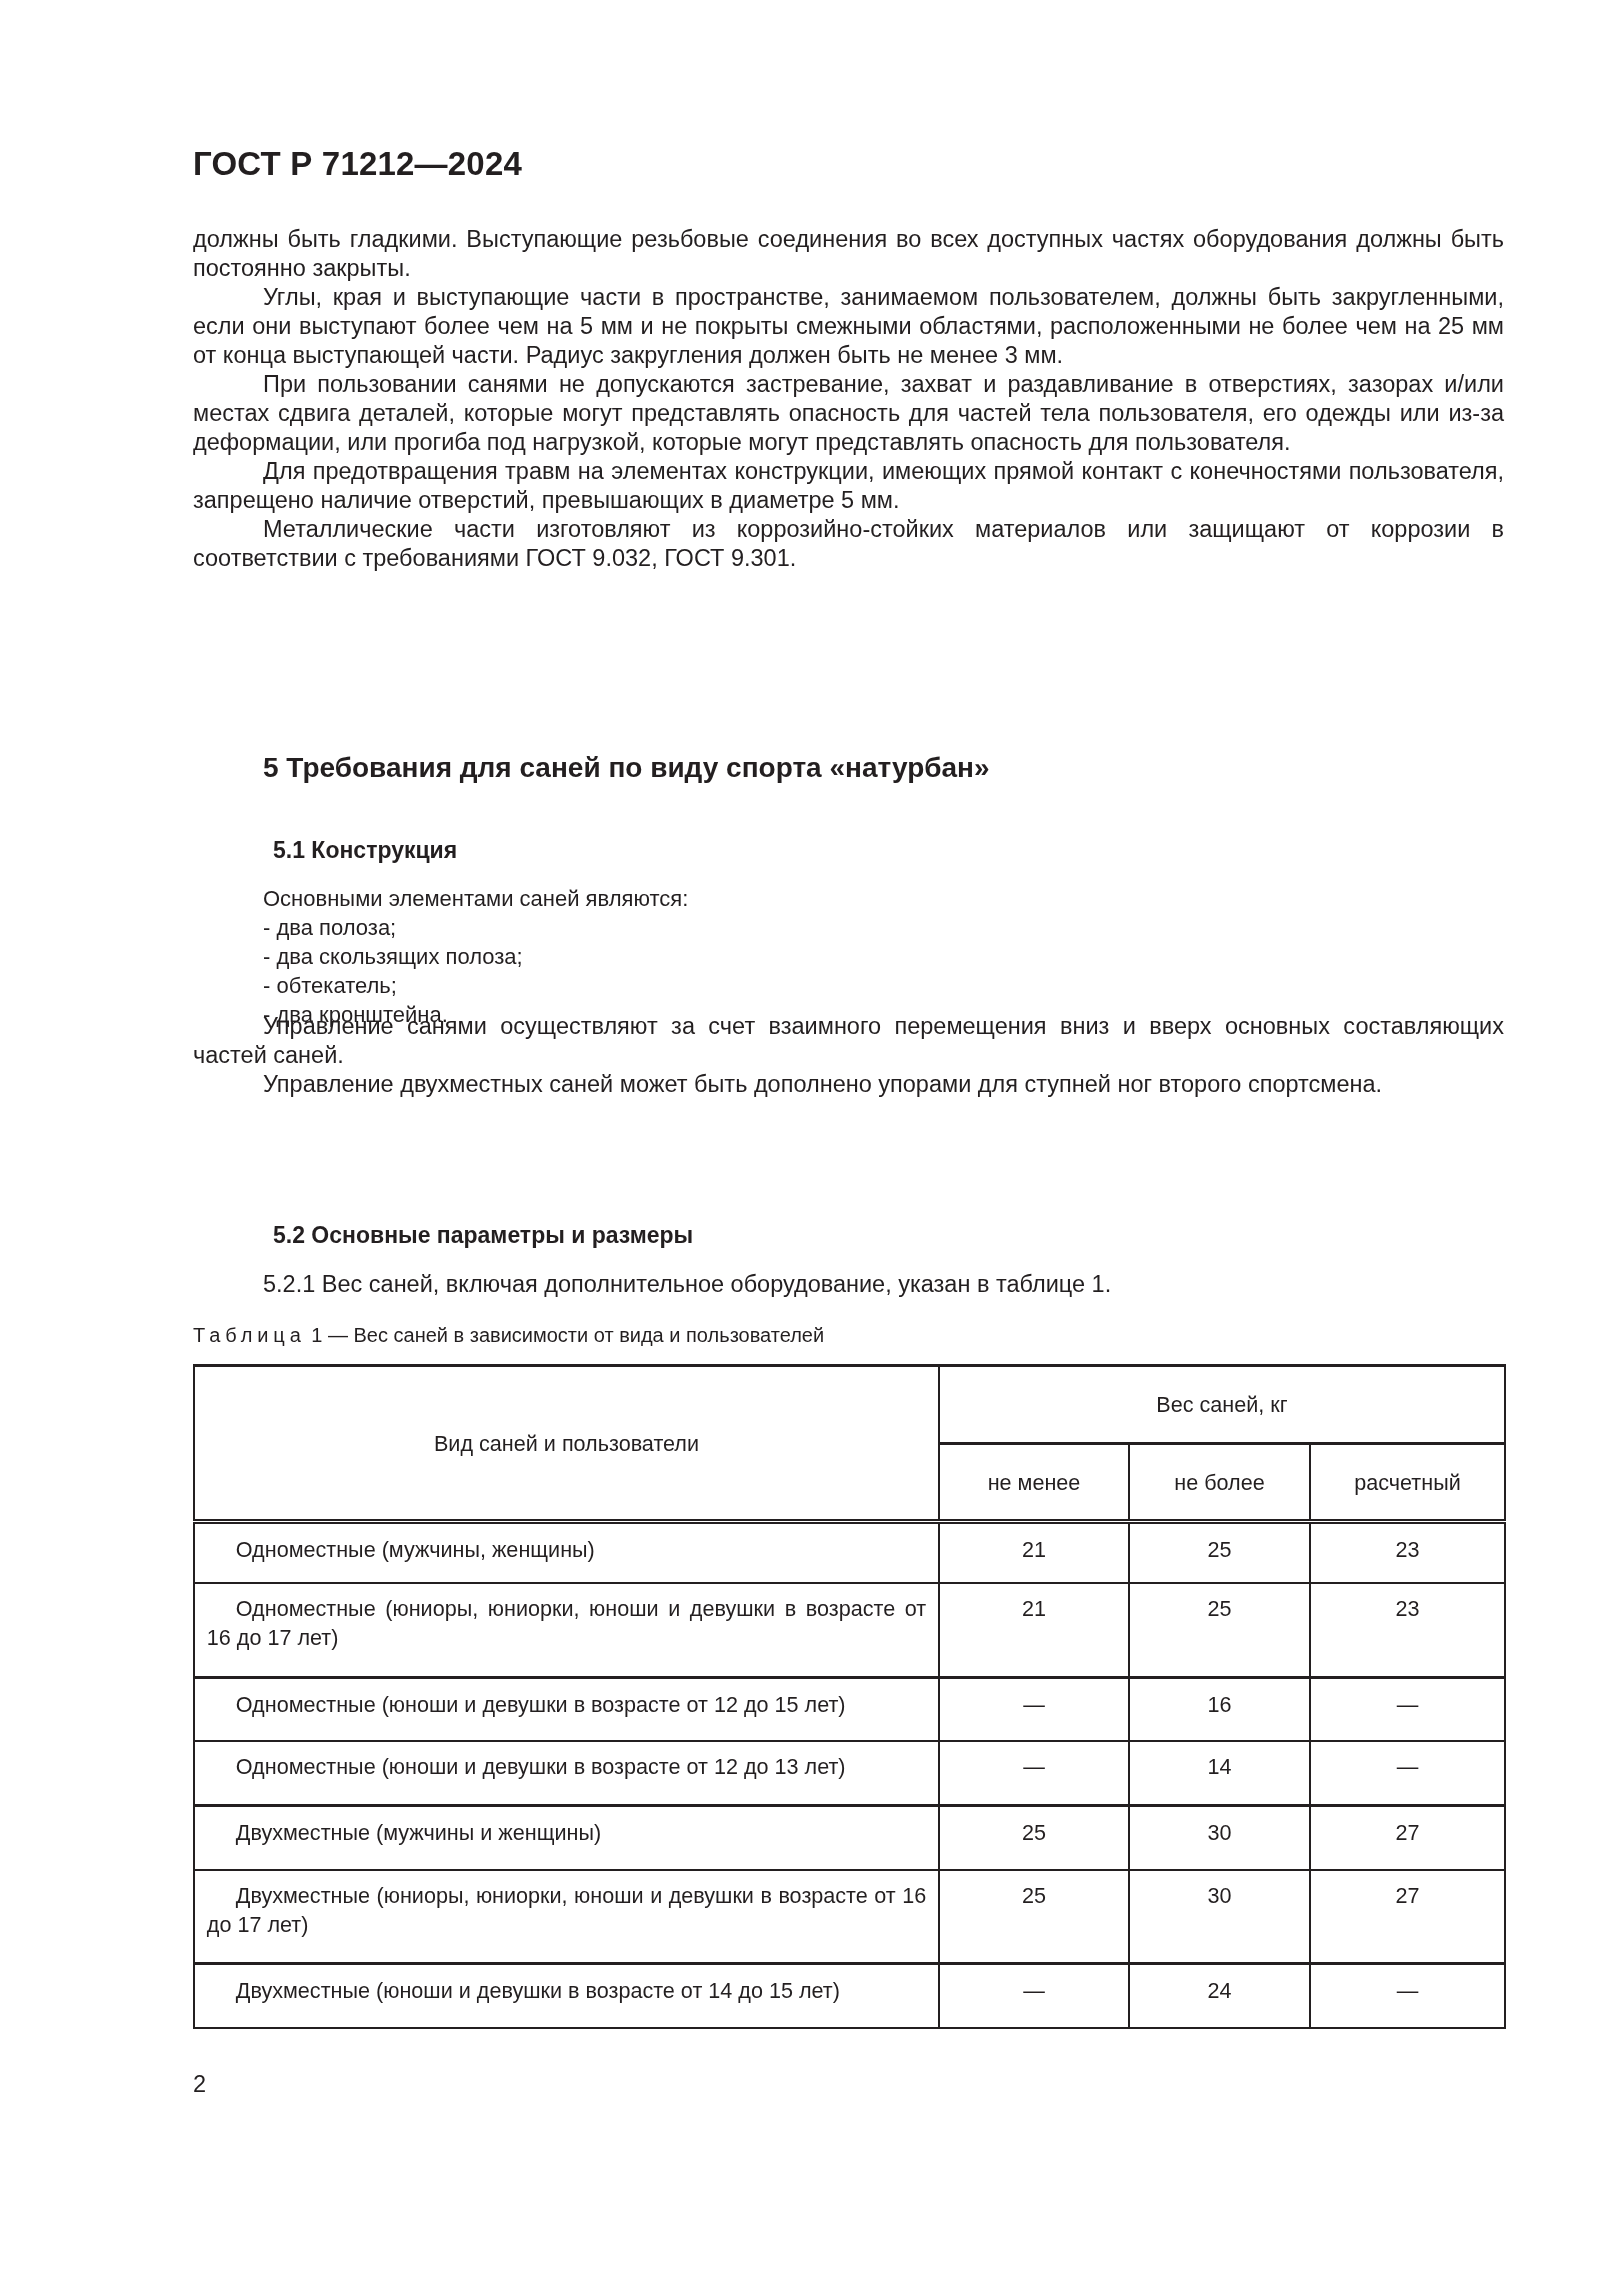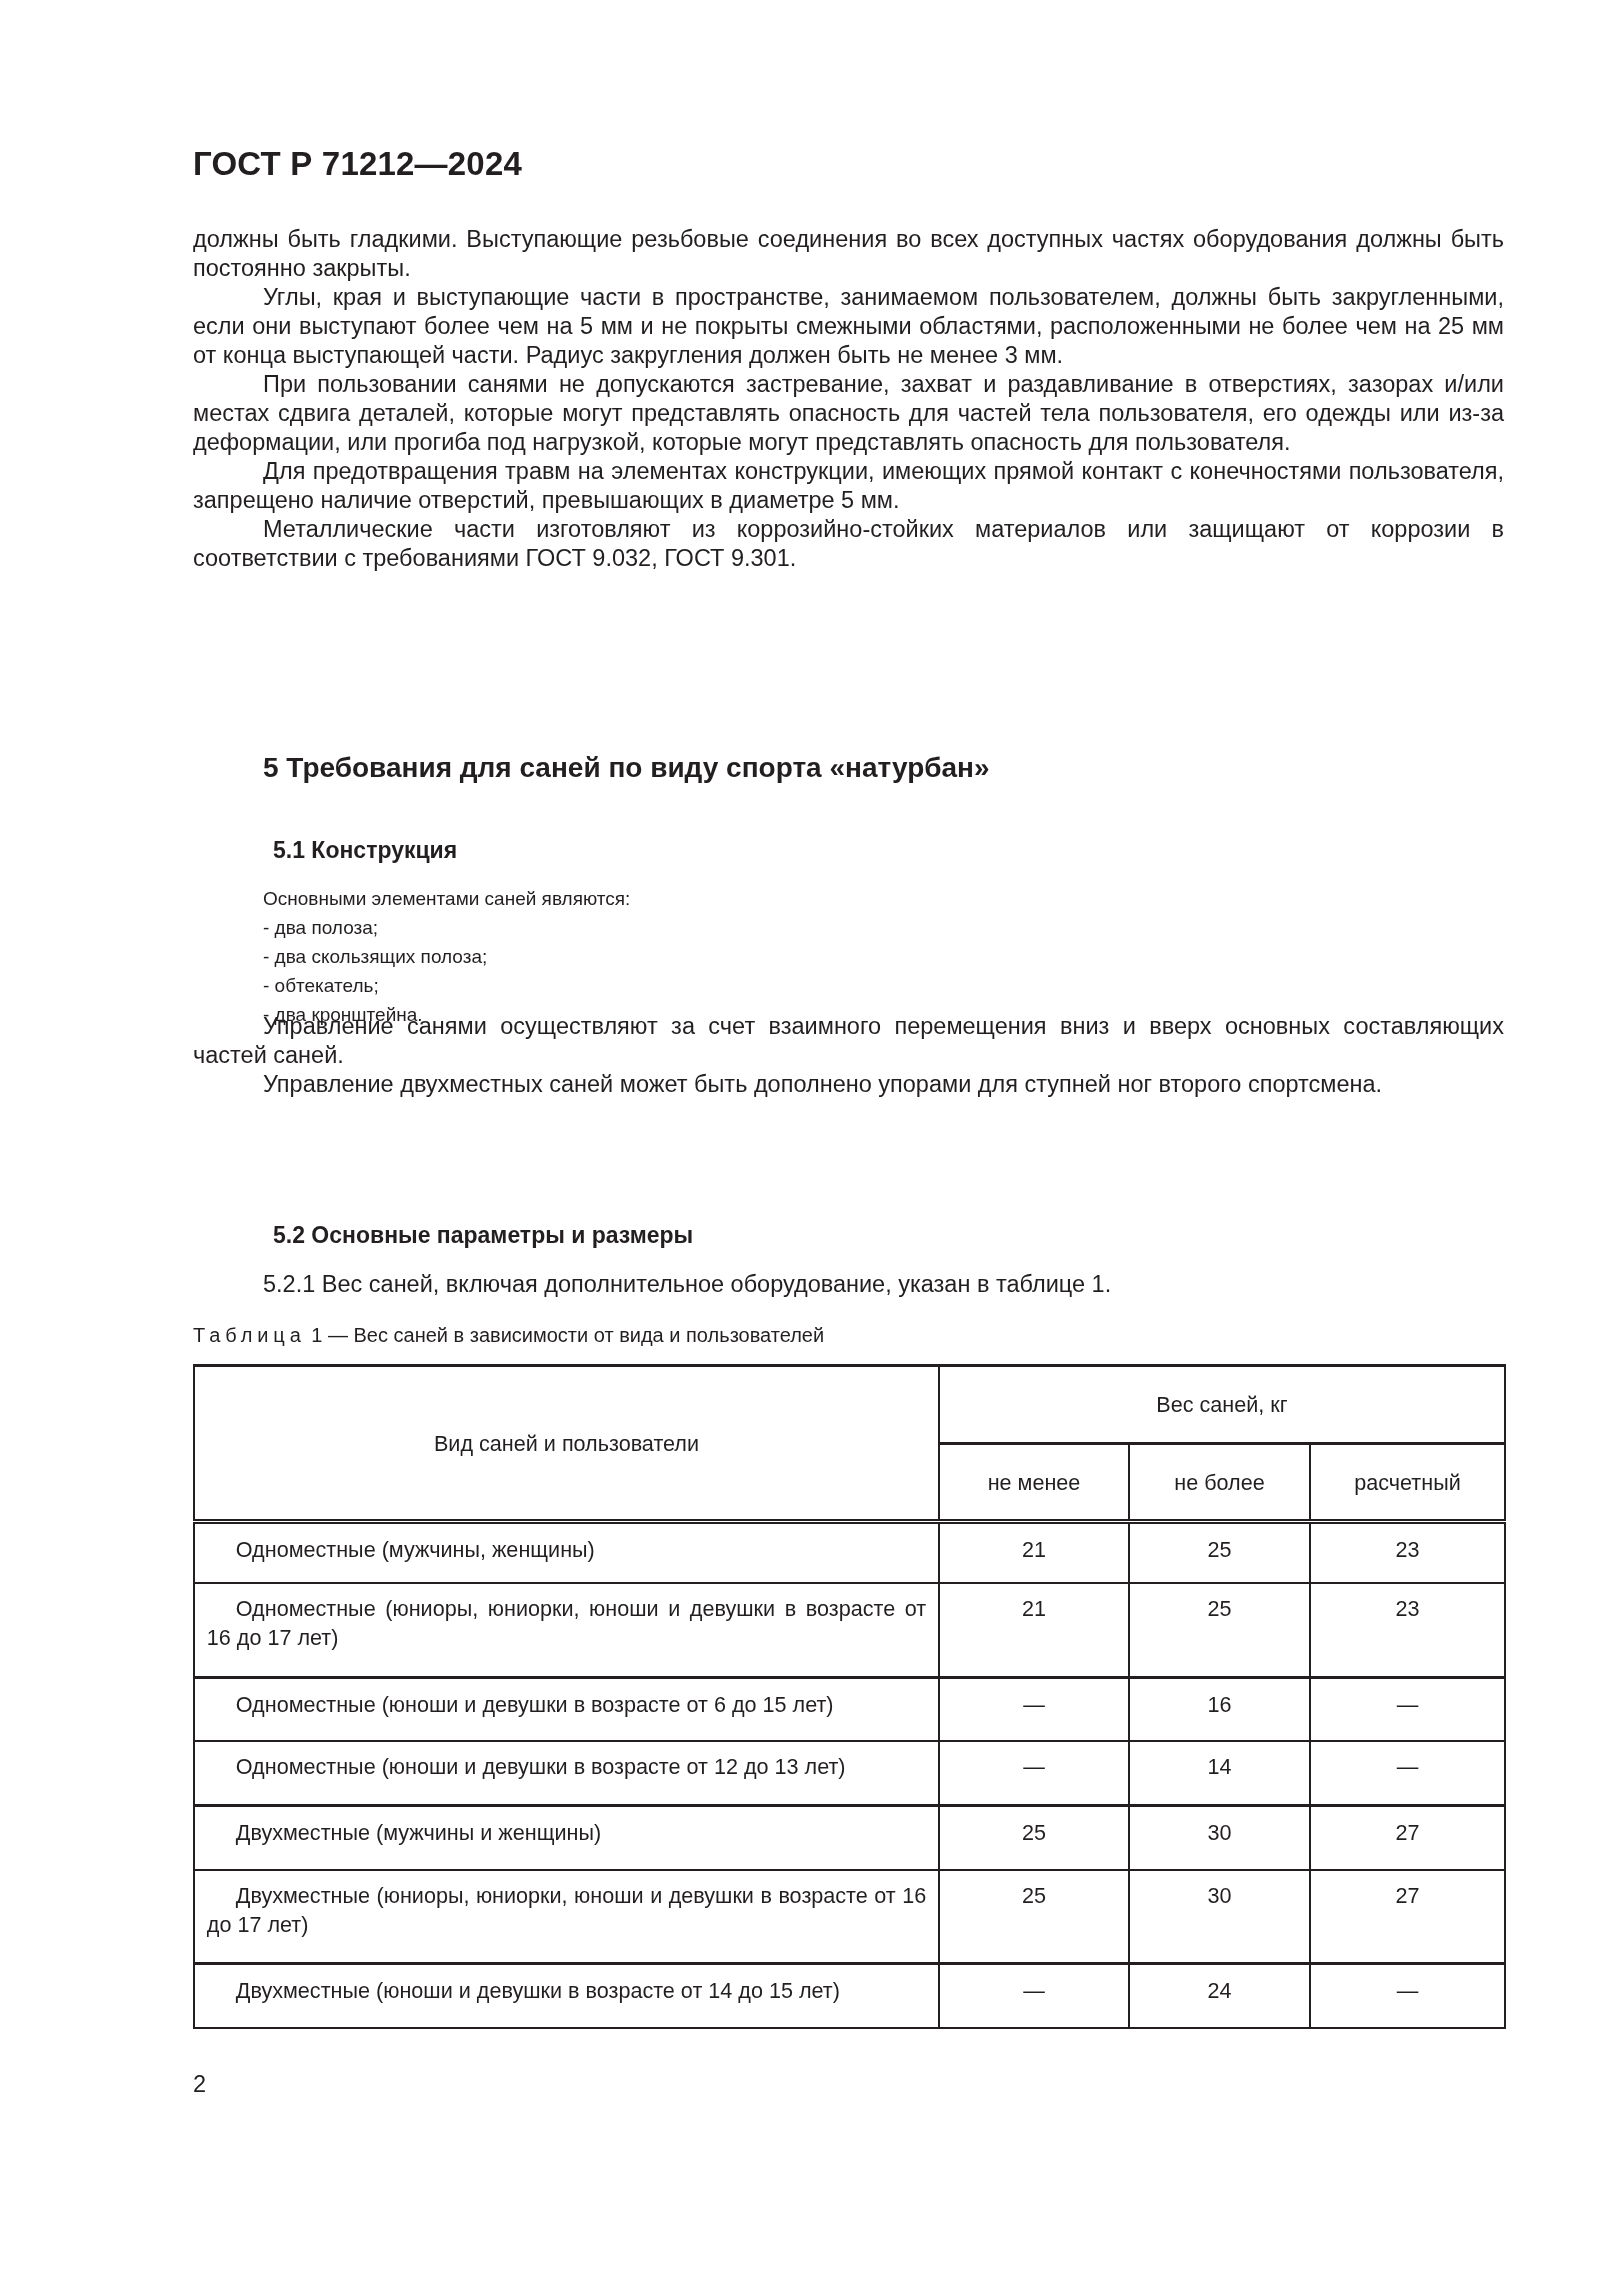--- a/index.html
+++ b/index.html
@@ -9,21 +9,21 @@
 
   .doc-header { position: absolute; left: 193px; top: 149px; font-size: 33px; font-weight: bold; letter-spacing: 0.2px; line-height: 29px; }
 
   .body-text { position: absolute; left: 193px; width: 1311px; font-size: 23.5px; line-height: 29px; text-align: justify; }
   .para { margin: 0; text-indent: 70px; }
   .para.cont { text-indent: 0; }
 
   .h1 { position: absolute; left: 263px; top: 751px; font-size: 28px; font-weight: bold; line-height: 33px; }
   .h2 { position: absolute; left: 273px; font-size: 23px; font-weight: bold; line-height: 29px; }
 
-  .list-block { position: absolute; left: 263px; width: 1242px; font-size: 19px; line-height: 29px; }
+  .list-block { position: absolute; left: 263px; width: 1242px; font-size: 22px; line-height: 29px; }
   .list-block .li { margin: 0; }
 
   .caption { position: absolute; left: 193px; top: 1323px; font-size: 20px; line-height: 25.5px; text-align: right; }
   .caption .spaced { letter-spacing: 4.9px; }
 
   table.t1 { position: absolute; left: 193px; top: 1364px; width: 1311px; border-collapse: collapse; table-layout: fixed;
              font-size: 21.6px; line-height: 29px; }
   table.t1 td, table.t1 th { border: 2px solid #231f20; padding: 0; font-weight: normal; vertical-align: middle; }
   table.t1 tr.r-top th { border-top: 3.9px solid #231f20; }
   table.t1 th.group { height: 75px; border-bottom: 3.9px solid #231f20; }
@@ -113,21 +113,21 @@
       <tr class="thick-bottom" style="height:95px;">
         <td class="desc">
             <span class="txt">Одноместные (юниоры, юниорки, юноши и девушки в возрасте от 16 до 17 лет)</span>
           </td>
         <td class="num">21</td>
         <td class="num">25</td>
         <td class="num">23</td>
       </tr>
       <tr style="height:63px;">
         <td class="desc">
-            <span class="txt">Одноместные (юноши и девушки в возрасте от 6 до 15 лет)</span>
+            <span class="txt">Одноместные (юноши и девушки в возрасте от 12 до 15 лет)</span>
           </td>
         <td class="num">—</td>
         <td class="num">16</td>
         <td class="num">—</td>
       </tr>
       <tr class="thick-bottom" style="height:65px;">
         <td class="desc">
             <span class="txt">Одноместные (юноши и девушки в возрасте от 12 до 13 лет)</span>
           </td>
         <td class="num">—</td>

